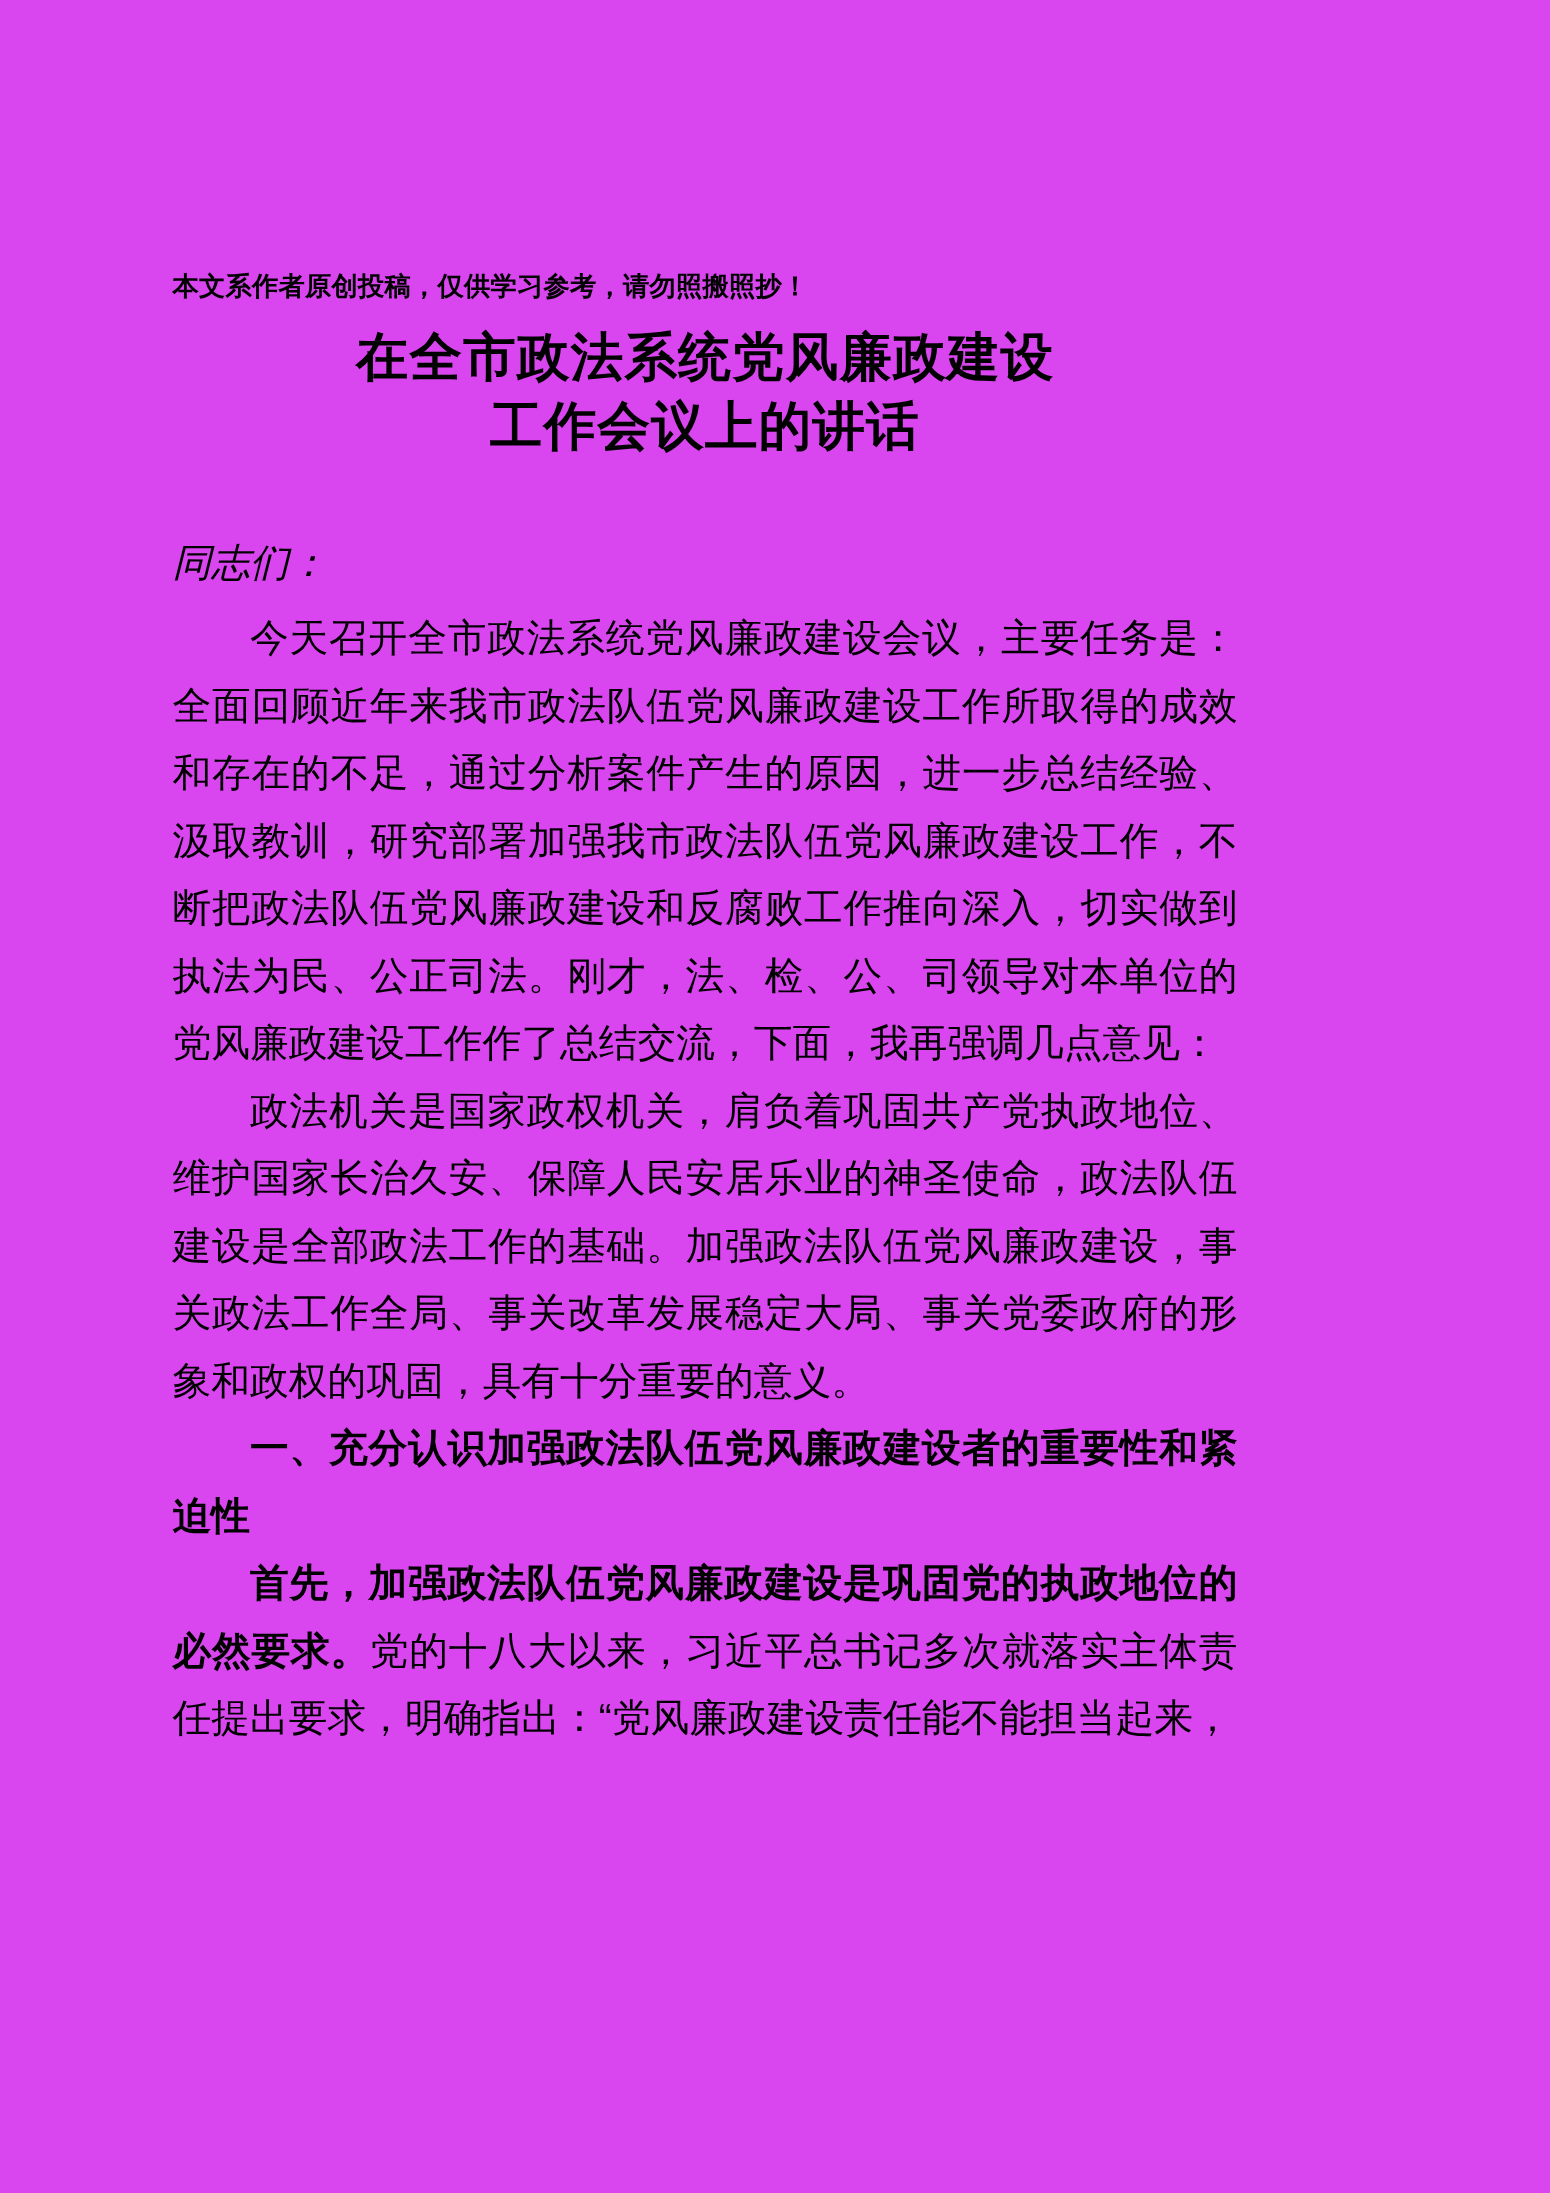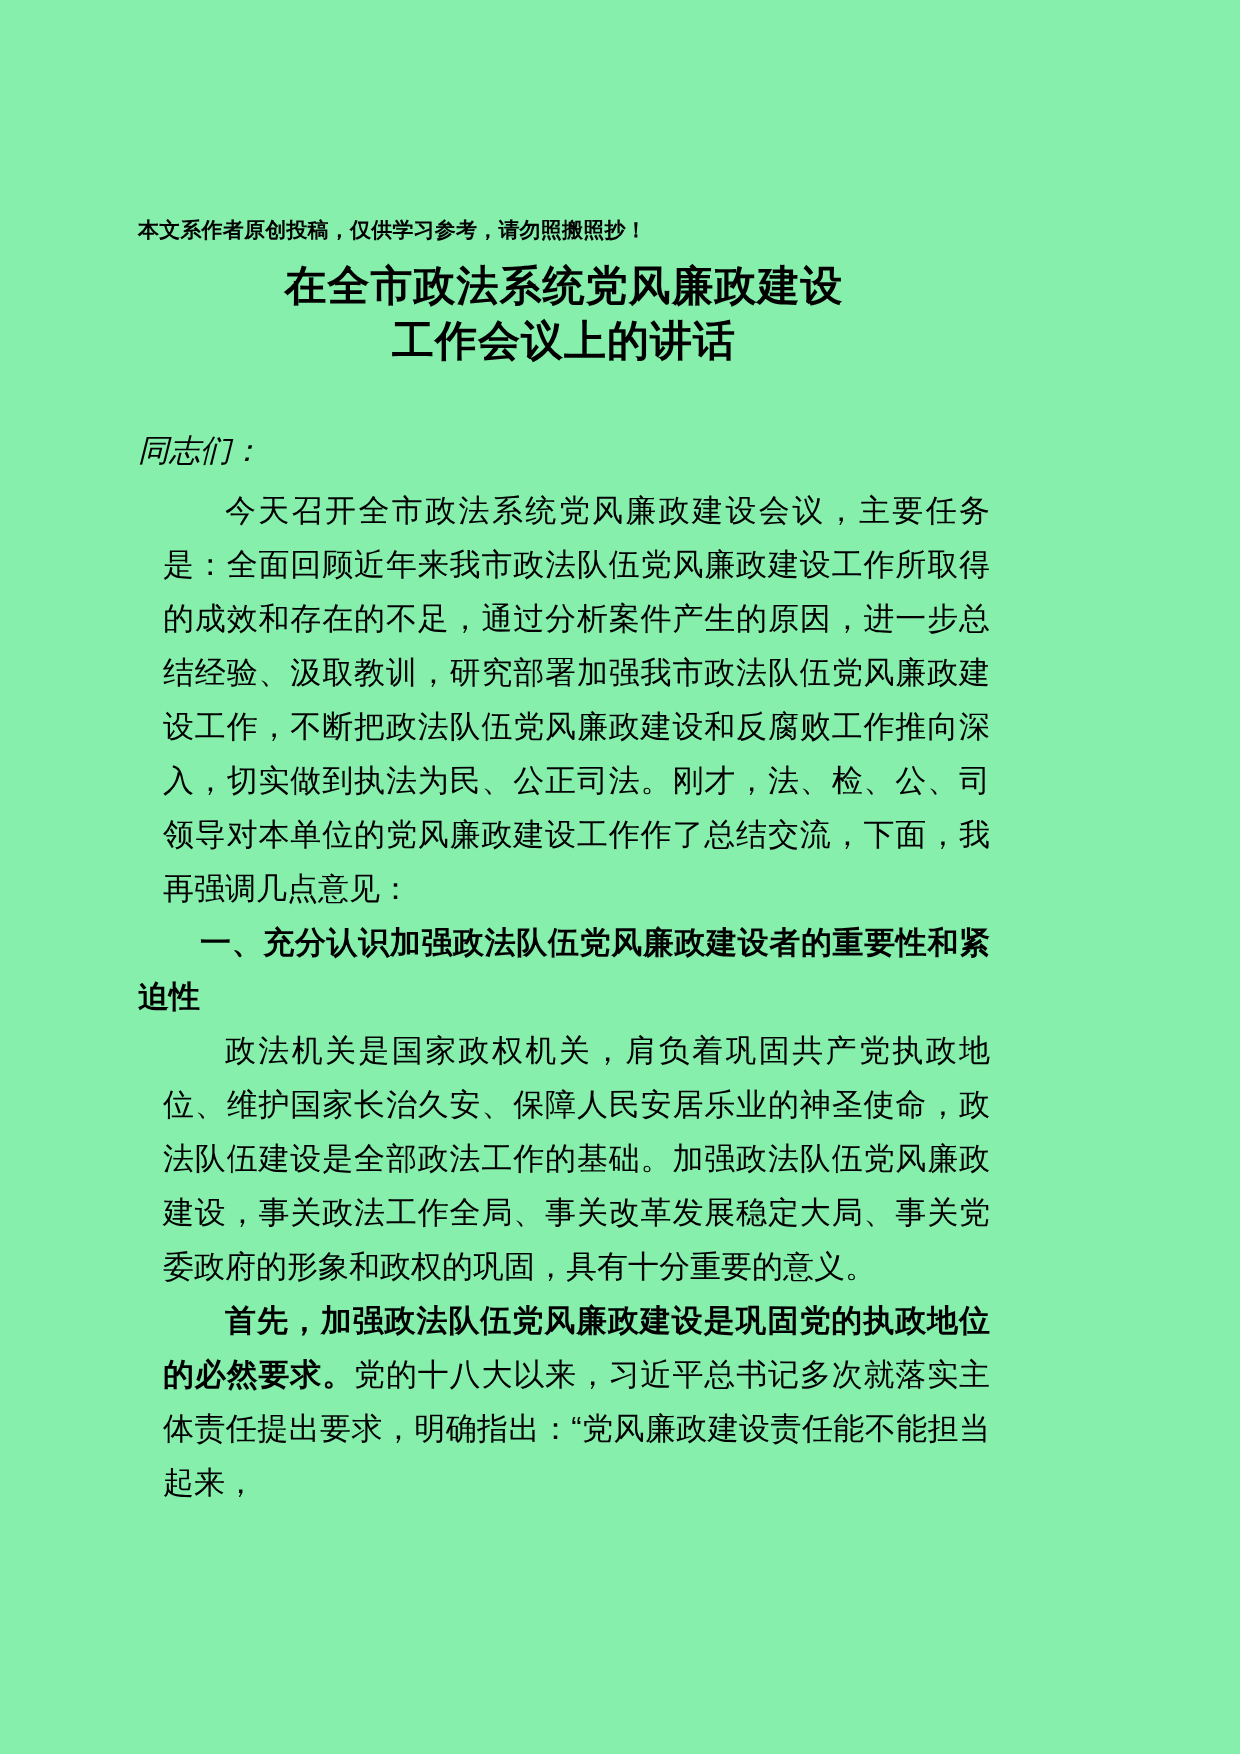--- a/index.html
+++ b/index.html
@@ -11,21 +11,21 @@
     width: 1240px;
     height: 1754px;
     font-family: "Liberation Sans", "DejaVu Sans", sans-serif;
     color: #000000;
     overflow: hidden;
   }
   .page {
     position: relative;
     width: 1240px;
     height: 1754px;
-    background: #86efac;
+    background: #d946ef;
     box-sizing: border-box;
     padding: 0;
   }
   .content {
     position: absolute;
     left: 138px;
     top: 0;
     width: 852px;
   }
   .notice {
@@ -61,21 +61,20 @@
     letter-spacing: 0px;
     font-weight: 400;
   }
   p.salutation {
     text-indent: 0;
     margin-bottom: 6px;
     font-style: italic;
   }
   p.indent {
     text-indent: 62px;
-    margin-left: 25px;
   }
   p.heading-num {
     text-indent: 62px;
     font-weight: 700;
   }
   .bold-run {
     font-weight: 700;
   }
 </style>
 </head>
@@ -90,23 +89,23 @@
       <span class="tline">在全市政法系统党风廉政建设</span>
       <span class="tline">工作会议上的讲话</span>
     </div>
 
     <div class="body-block">
 
       <p class="para salutation">同志们：</p>
 
       <p class="para indent">今天召开全市政法系统党风廉政建设会议，主要任务是：全面回顾近年来我市政法队伍党风廉政建设工作所取得的成效和存在的不足，通过分析案件产生的原因，进一步总结经验、汲取教训，研究部署加强我市政法队伍党风廉政建设工作，不断把政法队伍党风廉政建设和反腐败工作推向深入，切实做到执法为民、公正司法。刚才，法、检、公、司领导对本单位的党风廉政建设工作作了总结交流，下面，我再强调几点意见：</p>
 
+      <p class="para indent">政法机关是国家政权机关，肩负着巩固共产党执政地位、维护国家长治久安、保障人民安居乐业的神圣使命，政法队伍建设是全部政法工作的基础。加强政法队伍党风廉政建设，事关政法工作全局、事关改革发展稳定大局、事关党委政府的形象和政权的巩固，具有十分重要的意义。</p>
+
       <p class="para heading-num">一、充分认识加强政法队伍党风廉政建设者的重要性和紧迫性</p>
-
-      <p class="para indent">政法机关是国家政权机关，肩负着巩固共产党执政地位、维护国家长治久安、保障人民安居乐业的神圣使命，政法队伍建设是全部政法工作的基础。加强政法队伍党风廉政建设，事关政法工作全局、事关改革发展稳定大局、事关党委政府的形象和政权的巩固，具有十分重要的意义。</p>
 
       <p class="para indent">
         <span class="bold-run">首先，加强政法队伍党风廉政建设是巩固党的执政地位的必然要求。</span><span>党的十八大以来，习近平总书记多次就落实主体责任提出要求，明确指出：“党风廉政建设责任能不能担当起来，</span>
       </p>
 
     </div>
   </div>
 </div>
 
 </body></html>

